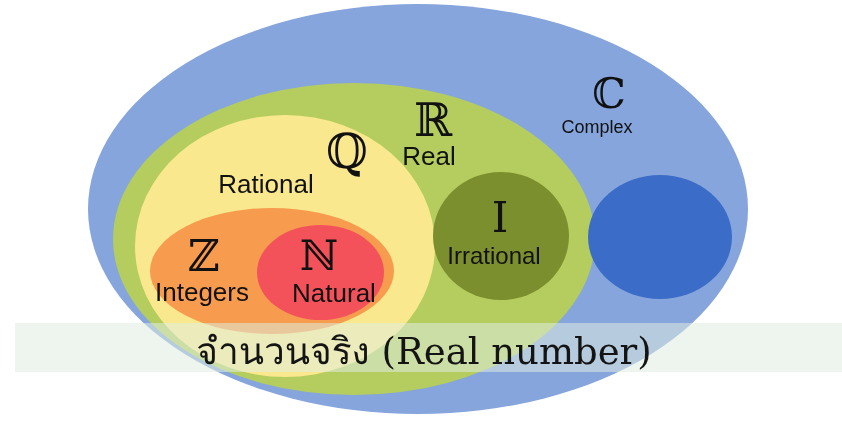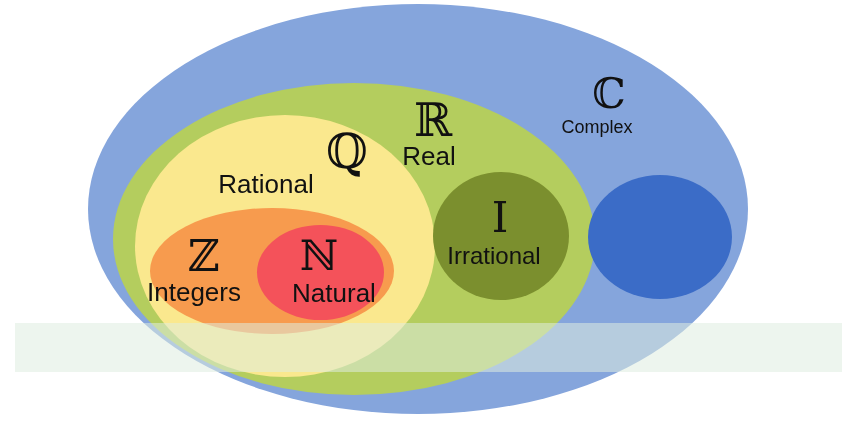--- a/index.html
+++ b/index.html
@@ -38,21 +38,21 @@
   }
   .name { letter-spacing: 0px; }
 
   .sym-complex    { left: 609px; top:  94px; font-size: 42px; }
   .name-complex   { left: 597px; top: 127px; font-size: 18px; }
   .sym-real       { left: 433px; top: 120px; font-size: 46px; }
   .name-real      { left: 429px; top: 156px; font-size: 26px; }
   .sym-rational   { left: 347px; top: 151px; font-size: 48px; }
   .name-rational  { left: 266px; top: 184px; font-size: 26px; }
   .sym-integers   { left: 204px; top: 256px; font-size: 44px; }
-  .name-integers  { left: 194px; top: 292px; font-size: 26px; }
+  .name-integers  { left: 202px; top: 292px; font-size: 26px; }
   .sym-natural    { left: 319px; top: 256px; font-size: 42px; }
   .name-natural   { left: 318px; top: 293px; font-size: 26px; margin-left: 16px; }
   .sym-irrational { left: 500px; top: 218px; font-size: 42px; }
   .name-irrational{ left: 494px; top: 256px; font-size: 24px; text-align: center; }
   .name-imaginary { left: 650px; top: 233px; font-size: 25px; }
 
   .banner {
     position: absolute;
     left: 15px;
     top: 323px;
@@ -100,14 +100,15 @@
   <div class="lbl name name-integers">Integers</div>
 
   <div class="lbl sym sym-natural">ℕ</div>
   <div class="lbl name name-natural">Natural</div>
 
   <div class="lbl sym sym-irrational">I</div>
   <div class="lbl name name-irrational">Irrational</div>
 
 
   <div class="banner"></div>
+  <div class="banner-text">จำนวนจริง (Real number)</div>
 
 </div>
 
 </body></html>

